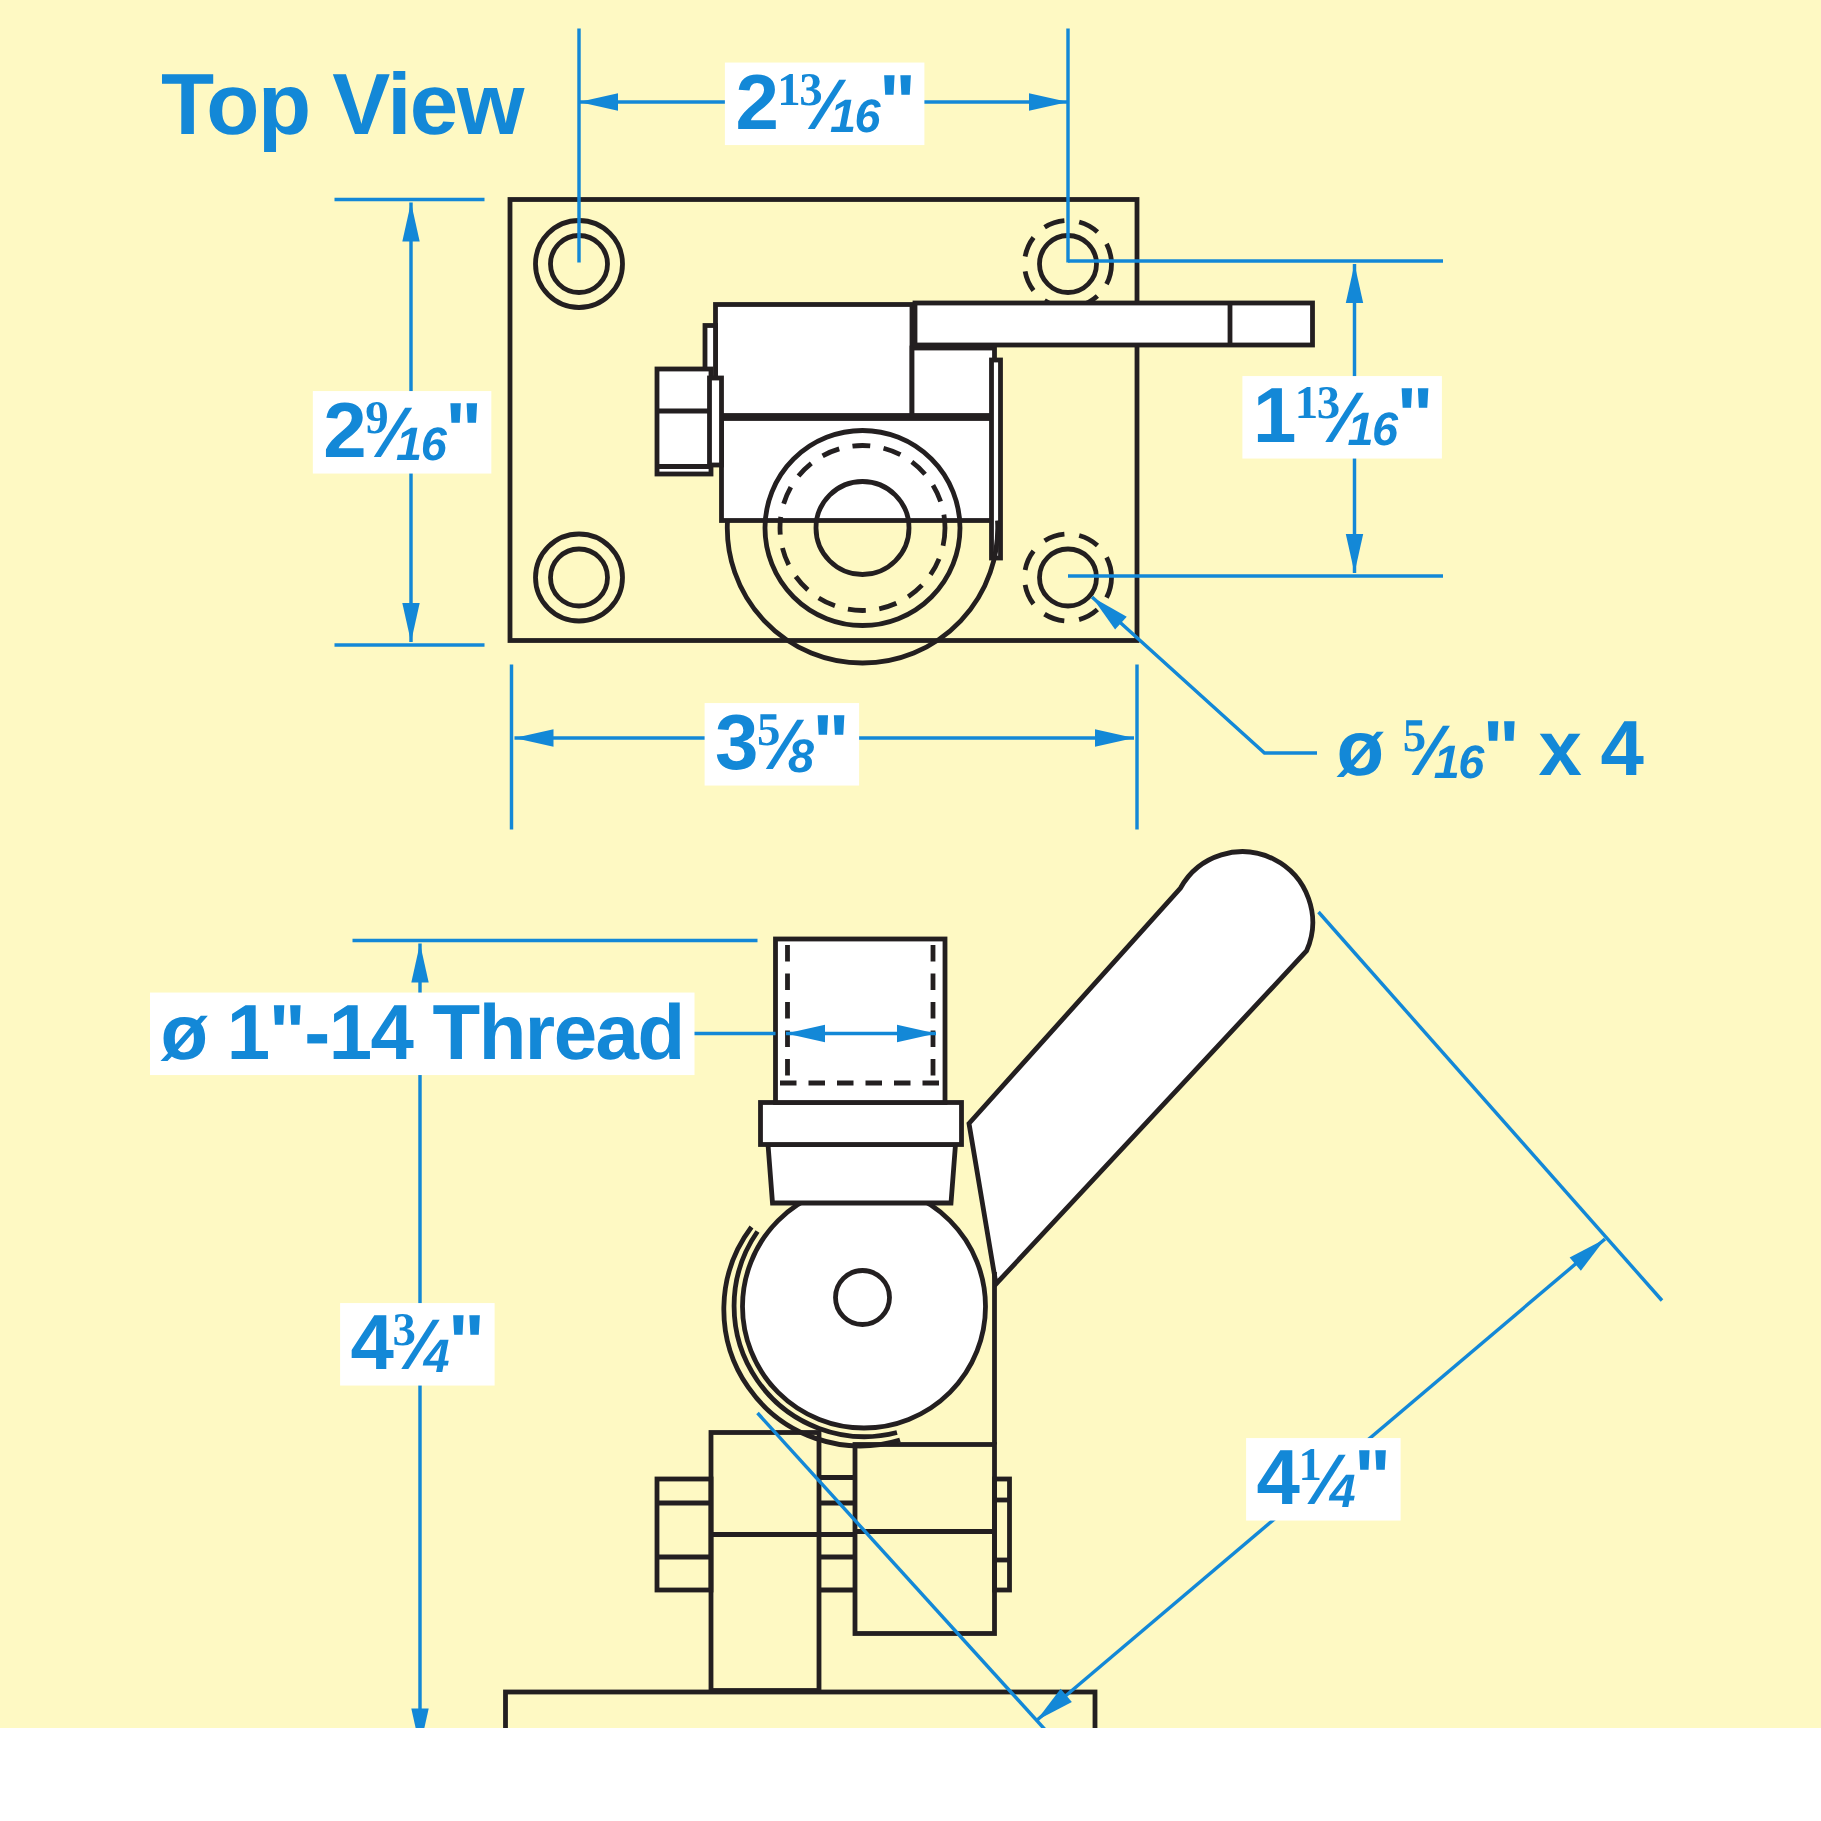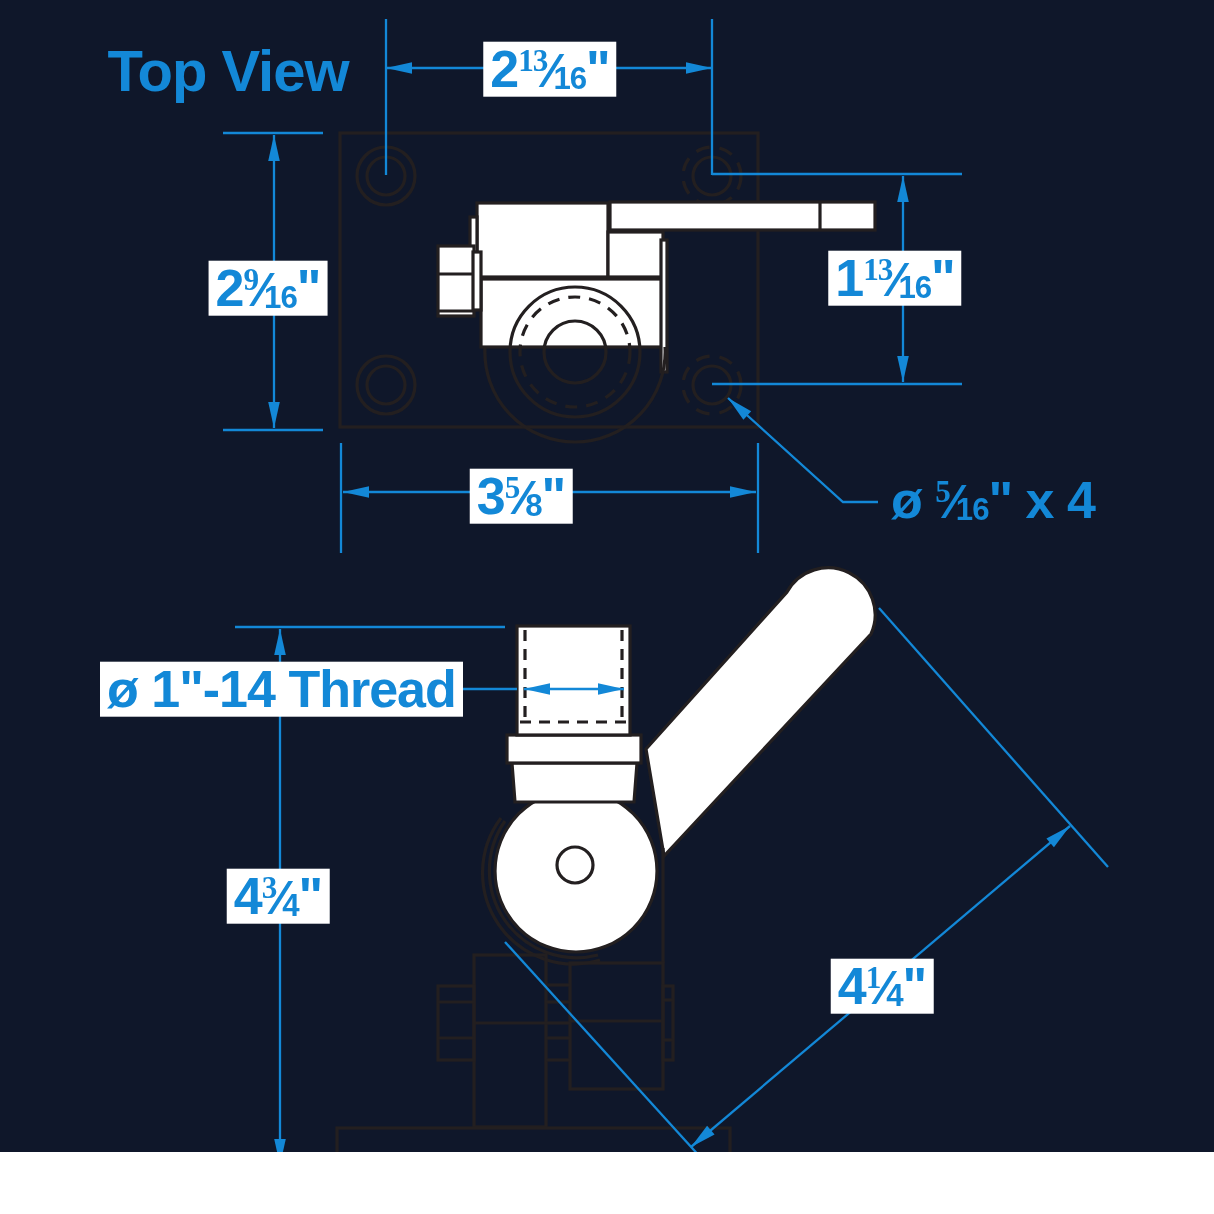--- a/index.html
+++ b/index.html
@@ -1,26 +1,26 @@
 <!DOCTYPE html>
 <html><head>
 <meta charset="utf-8">
 <style>
   html,body{margin:0;padding:0;background:#ffffff;}
-  .stage{position:relative;width:1214px;height:1152px;background:#0f172a;overflow:hidden;
+  .stage{position:relative;width:1214px;height:1152px;background:#fef9c3;overflow:hidden;
          font-family:"Liberation Sans","DejaVu Sans",sans-serif;}
   .stage svg{position:absolute;left:0;top:0;}
   .lbl{position:absolute;transform:translate(-50%,-50%);color:#1388d7;font-weight:bold;
        font-size:52px;line-height:1.05;white-space:nowrap;background:#fff;padding:0 7px;
        letter-spacing:-1px;}
   .lbl.start{transform:translate(0,-50%);}
   .lbl.nobg{background:transparent;}
   .title{font-size:58px;letter-spacing:-1px;background:transparent;}
   .num{font-size:60%;position:relative;top:-0.52em;font-family:Liberation Serif, serif;}
-  .den{font-size:60%;position:relative;top:0.06em;}
+  .den{font-size:60%;position:relative;top:0.06em;font-style:italic;}
   .sl{font-size:92%;letter-spacing:-2px;}
 </style>
 </head>
 <body>
 
 <div class="stage">
 
 <svg width="1214" height="1214" viewBox="0 0 1214 1214">
   <defs>
     <marker id="arr" markerWidth="30" markerHeight="14" refX="28" refY="7" markerUnits="userSpaceOnUse" orient="auto-start-reverse">

